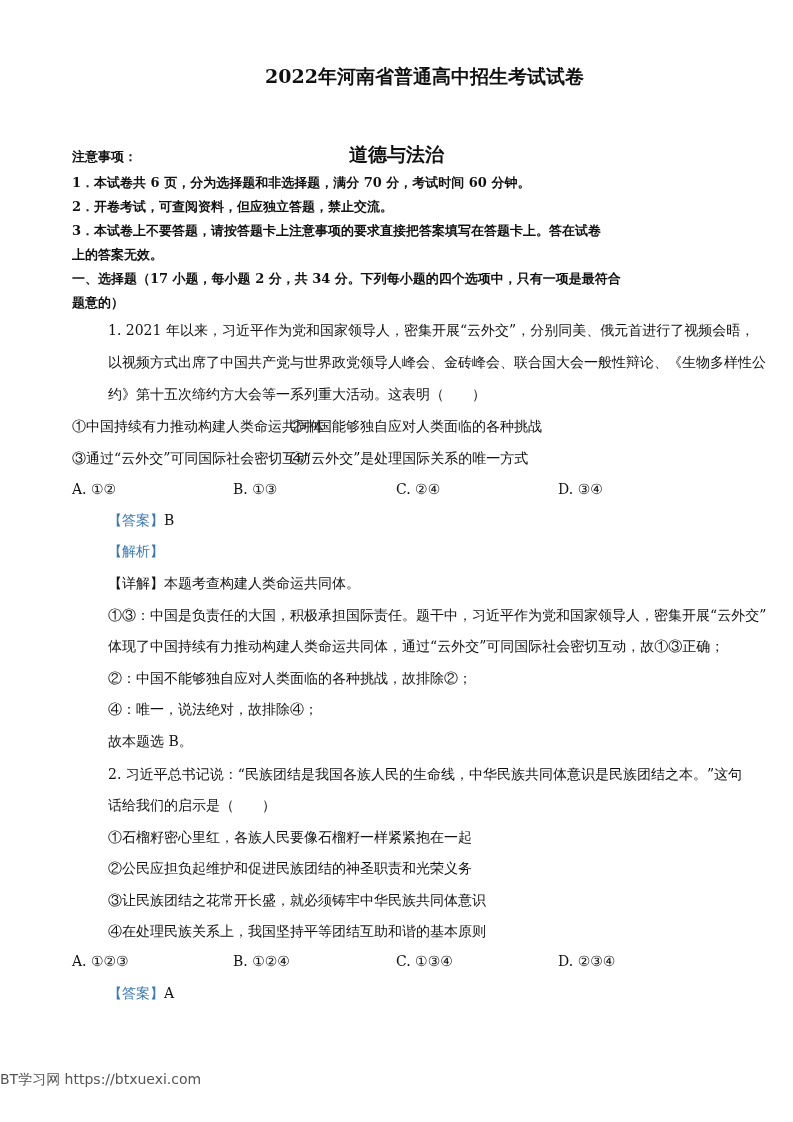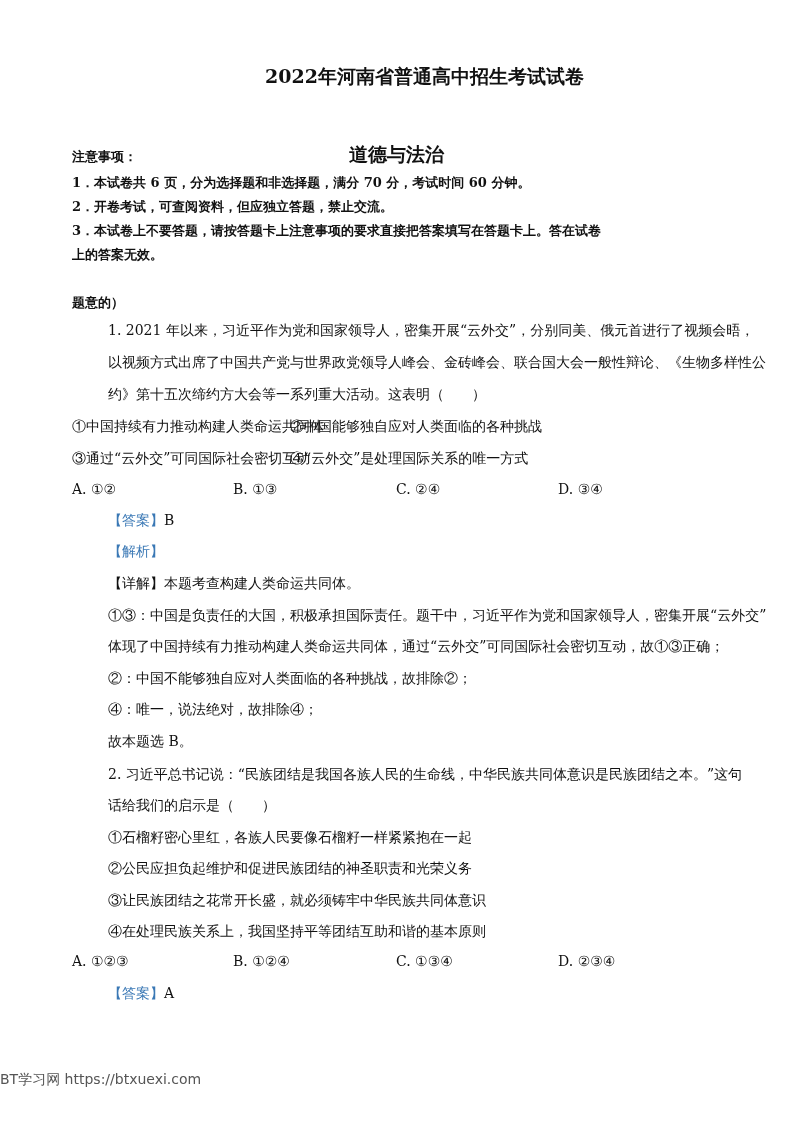--- a/index.html
+++ b/index.html
@@ -21,20 +21,21 @@
 
 <div class="page">
   <div class="title t1">2022年河南省普通高中招生考试试卷</div>
   <div class="title t2">道德与法治</div>
 
   <div class="bline" style="top:148px">注意事项：</div>
   <div class="bline" style="top:174px">1．本试卷共 6 页，分为选择题和非选择题，满分 70 分，考试时间 60 分钟。</div>
   <div class="bline" style="top:198px">2．开卷考试，可查阅资料，但应独立答题，禁止交流。</div>
   <div class="bline" style="top:222px">3．本试卷上不要答题，请按答题卡上注意事项的要求直接把答案填写在答题卡上。答在试卷</div>
   <div class="bline" style="top:246px">上的答案无效。</div>
+  <div class="bline" style="top:270px">一、选择题（17 小题，每小题 2 分，共 34 分。下列每小题的四个选项中，只有一项是最符合</div>
   <div class="bline" style="top:294px">题意的）</div>
 
   <div class="line" style="top:322px">1. 2021 年以来，习近平作为党和国家领导人，密集开展“云外交”，分别同美、俄元首进行了视频会晤，</div>
   <div class="line" style="top:386px">约》第十五次缔约方大会等一系列重大活动。这表明（　　）</div>
   <div class="line" style="top:354px">以视频方式出席了中国共产党与世界政党领导人峰会、金砖峰会、联合国大会一般性辩论、《生物多样性公</div>
 
   <div class="opt" style="top:418px; left:72px">①中国持续有力推动构建人类命运共同体</div>
   <div class="opt" style="top:418px; left:290px">②中国能够独自应对人类面临的各种挑战</div>
   <div class="opt" style="top:450px; left:72px">③通过“云外交”可同国际社会密切互动</div>
   <div class="opt" style="top:450px; left:290px">④“云外交”是处理国际关系的唯一方式</div>

